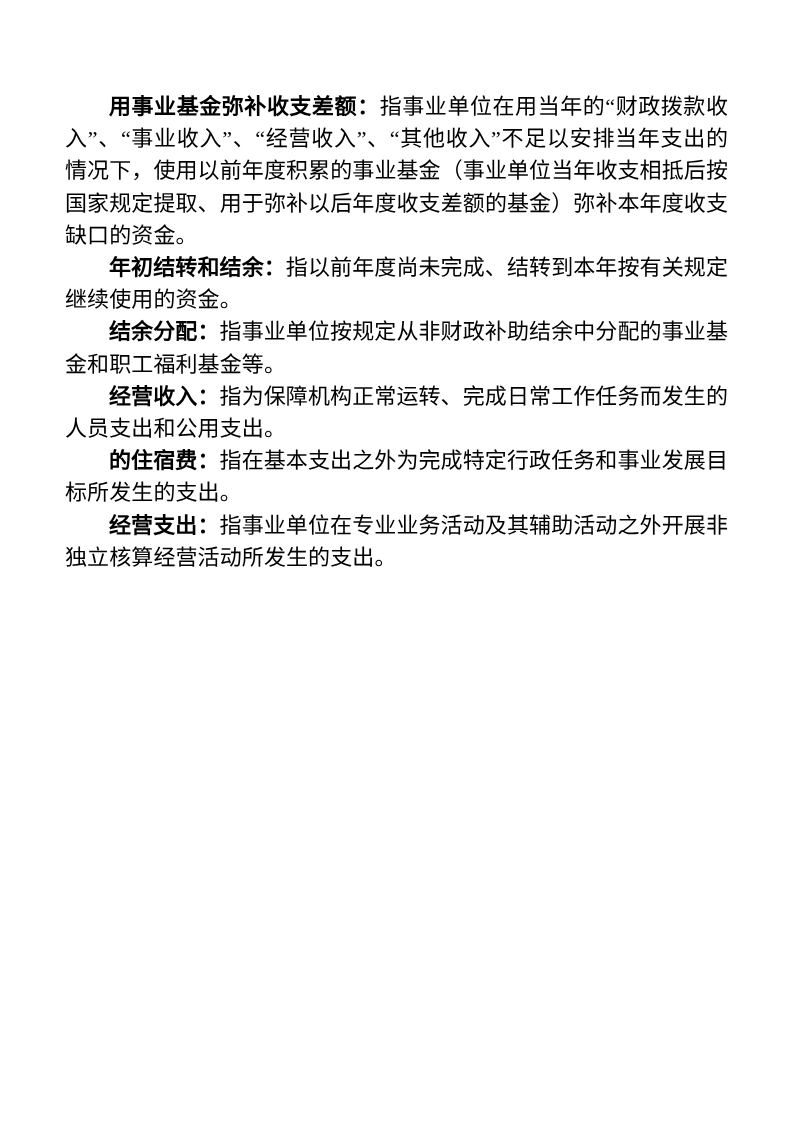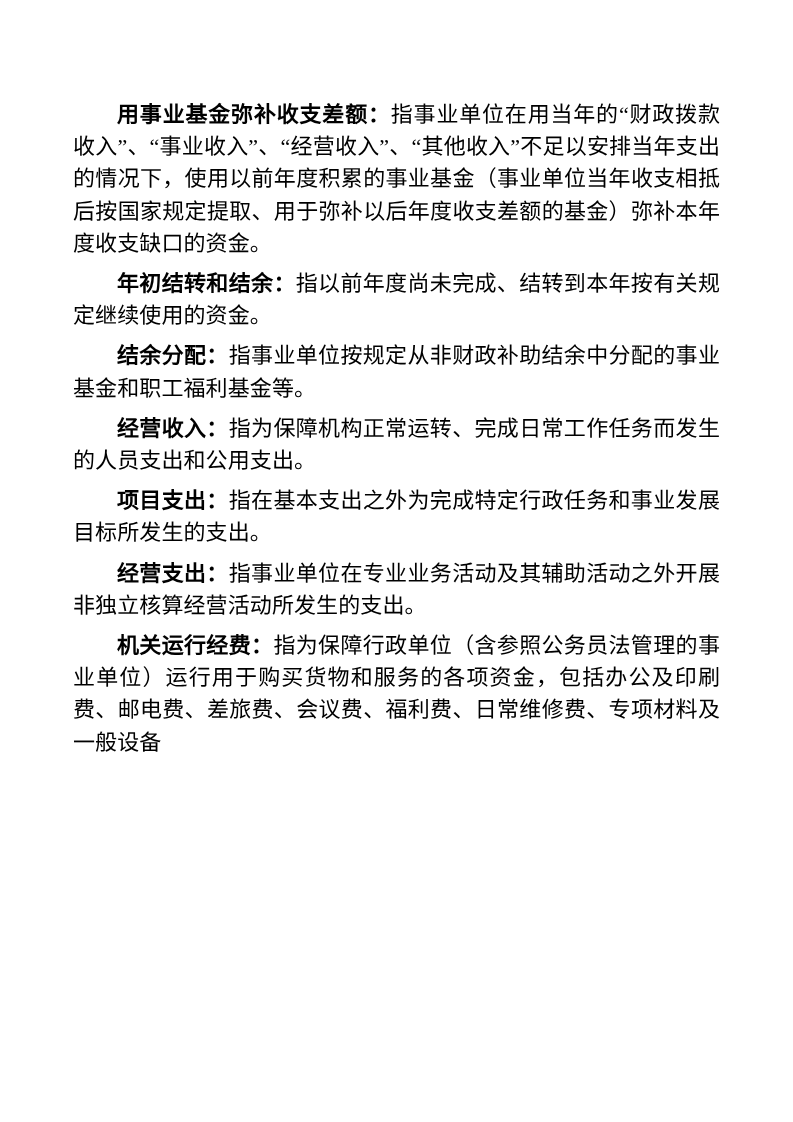--- a/index.html
+++ b/index.html
@@ -27,37 +27,36 @@
     top: 91px;
     width: 663px;
     font-size: 22px;
     line-height: 32.2px;
     text-align: justify;
     text-justify: inter-ideograph;
     letter-spacing: 0.1px;
     word-break: break-all;
   }
   .para {
-    margin: 8px;
+    margin: 0;
     padding: 0;
     text-indent: 2em;
   }
   .term {
     font-weight: bold;
   }
   .body-text {
     font-weight: normal;
   }
 </style>
 </head>
 <body>
 
 <div class="page">
   <div class="content" id="paragraphs">
       <p class="para"><b class="term">用事业基金弥补收支差额：</b><span class="body-text">指事业单位在用当年的“财政拨款收入”、“事业收入”、“经营收入”、“其他收入”不足以安排当年支出的情况下，使用以前年度积累的事业基金（事业单位当年收支相抵后按国家规定提取、用于弥补以后年度收支差额的基金）弥补本年度收支缺口的资金。</span></p>
       <p class="para"><b class="term">年初结转和结余：</b><span class="body-text">指以前年度尚未完成、结转到本年按有关规定继续使用的资金。</span></p>
       <p class="para"><b class="term">结余分配：</b><span class="body-text">指事业单位按规定从非财政补助结余中分配的事业基金和职工福利基金等。</span></p>
       <p class="para"><b class="term">经营收入：</b><span class="body-text">指为保障机构正常运转、完成日常工作任务而发生的人员支出和公用支出。</span></p>
-      <p class="para"><b class="term">项目支出：</b><span class="body-text">指在基本支出之外为完成特定行政任务和事业发展目标所发生的支出。</span></p>
+      <p class="para"><b class="term">的住宿费：</b><span class="body-text">指在基本支出之外为完成特定行政任务和事业发展目标所发生的支出。</span></p>
       <p class="para"><b class="term">经营支出：</b><span class="body-text">指事业单位在专业业务活动及其辅助活动之外开展非独立核算经营活动所发生的支出。</span></p>
-      <p class="para"><b class="term">机关运行经费：</b><span class="body-text">指为保障行政单位（含参照公务员法管理的事业单位）运行用于购买货物和服务的各项资金，包括办公及印刷费、邮电费、差旅费、会议费、福利费、日常维修费、专项材料及一般设备</span></p>
     </div>
 </div>
 
 </body></html>

